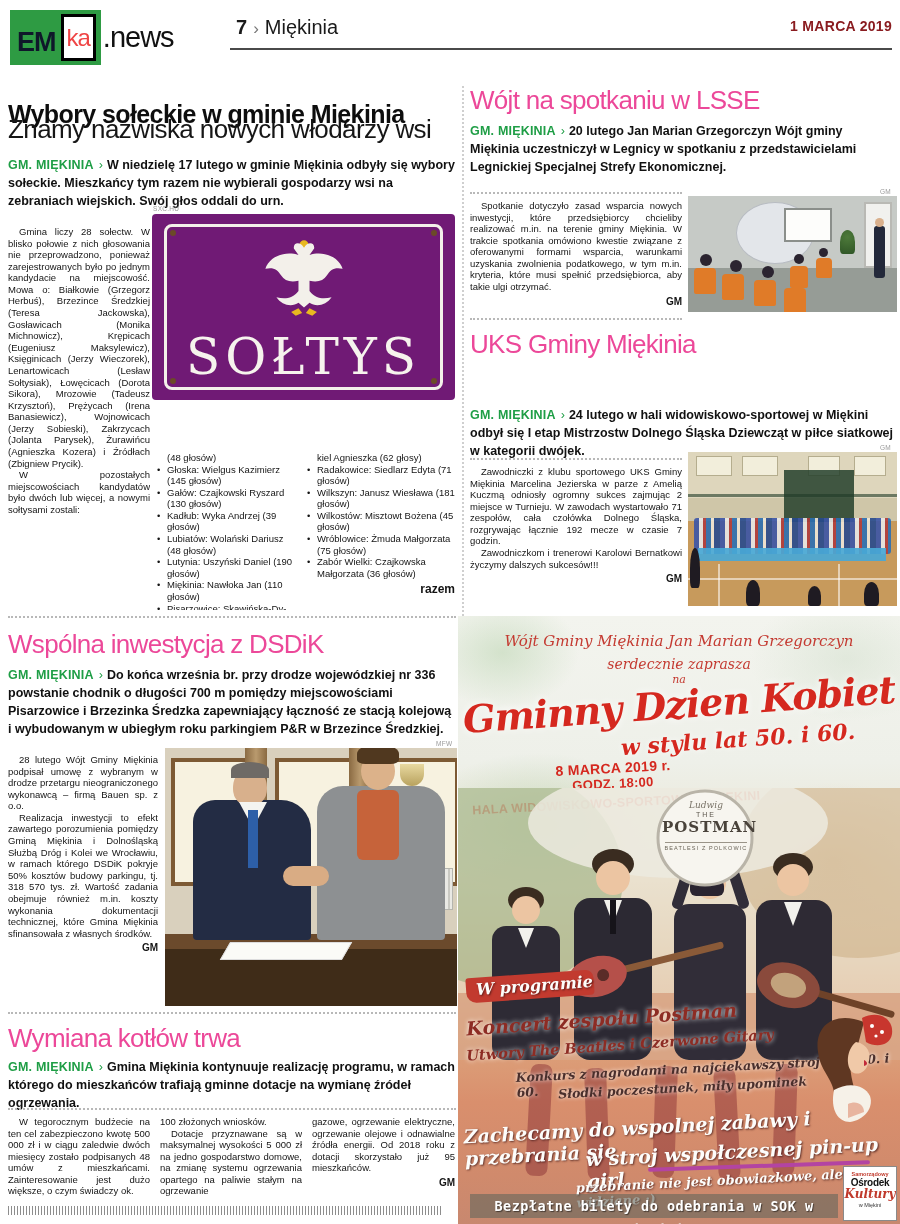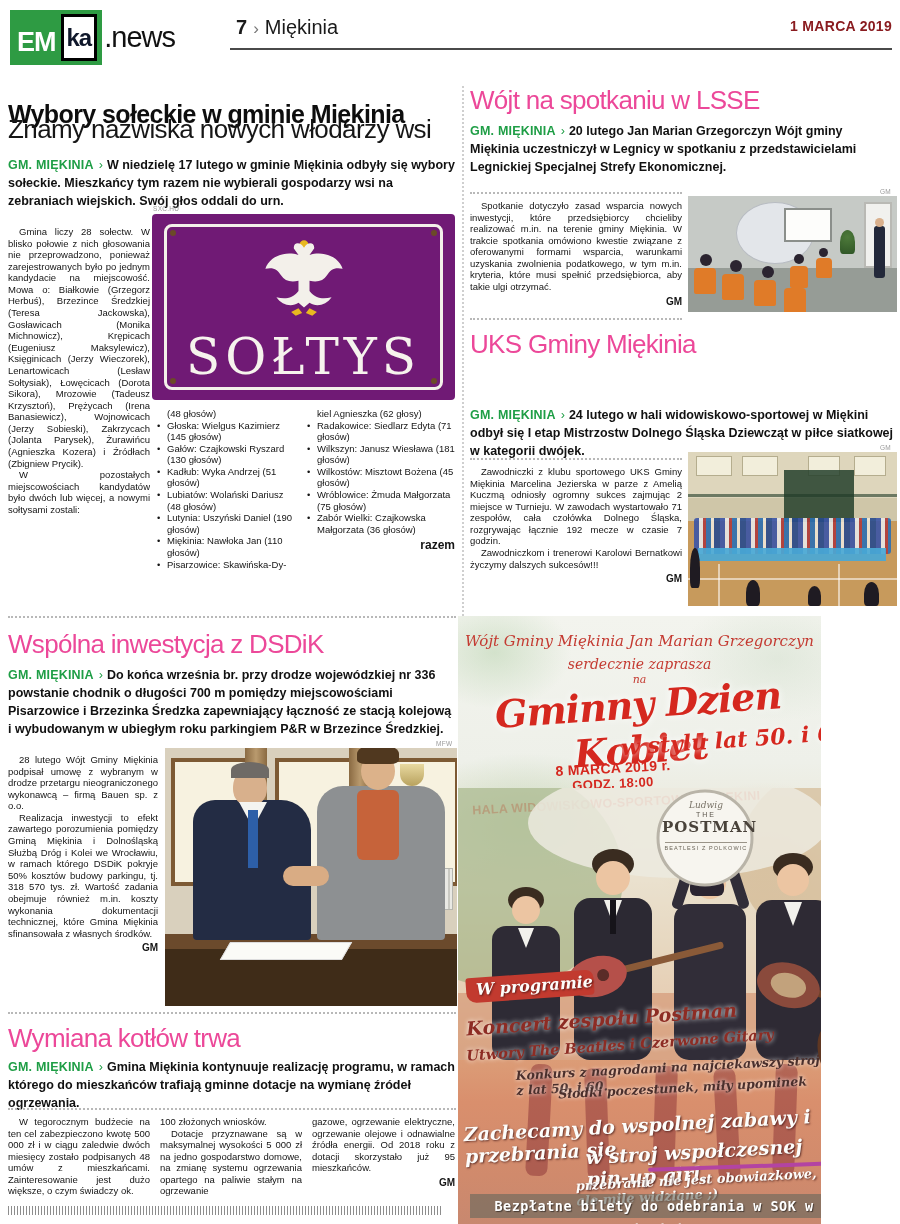--- a/index.html
+++ b/index.html
@@ -1,44 +1,44 @@
 <!DOCTYPE html>
 <html><head>
 <meta charset="utf-8">
 <style>
   html,body{margin:0;padding:0;}
   body{width:900px;height:1224px;position:relative;background:#fff;color:#1a1a1a;
        font-family:"Liberation Sans",sans-serif;overflow:hidden;}
   .abs{position:absolute;}
   
   .logo{left:10px;top:10px;display:flex;align-items:stretch;}
-  .logo-green{background:#2e9b43;color:#ffffff;font-weight:800;font-size:27px;
+  .logo-green{background:#2e9b43;color:#0f172a;font-weight:800;font-size:27px;
               padding:14px 2px 4px 7px;letter-spacing:-1px;display:flex;align-items:center;}
   .logo-ka-wrap{background:#2e9b43;padding:4px 5px 4px 3px;display:flex;align-items:center;}
-  .logo-ka{background:#fff;color:#0f172a;border:3px solid #000;font-weight:700;font-size:24px;
+  .logo-ka{background:#fff;color:#ef4444;border:3px solid #000;font-weight:400;font-size:24px;
            padding:8px 3px;letter-spacing:-1px;line-height:1.05;}
   .logo-news{color:#111;font-size:29px;font-weight:400;letter-spacing:-1px;align-self:center;padding-left:2px;}
   .crumb{left:236px;top:16px;font-size:20px;}
   .crumb b{font-weight:700;}
   .crumb .sep{color:#777;font-size:17px;margin:0 6px;}
   .date{right:8px;top:18px;font-weight:700;font-size:14px;color:#8a1c20;letter-spacing:.3px;}
   .hrule{left:230px;top:48px;width:662px;height:2px;background:#4a4a4a;}
   
   .t-big{font-weight:700;font-size:25px;letter-spacing:-0.6px;color:#0d0d0d;}
   .t-sub{font-weight:400;font-size:26px;letter-spacing:-0.6px;color:#161616;}
   .t-sec{font-weight:400;font-size:26px;letter-spacing:-0.7px;color:#ec4899;line-height:1.3;}
   .lead{font-weight:700;font-size:12.5px;line-height:1.45;margin:0;color:#111;}
   .tag{color:#1f9e46;font-weight:800;letter-spacing:.2px;}
   .tag-arrow{color:#1f9e46;font-weight:400;margin:0 4px 0 5px;}
   .bodycol{font-size:9.5px;line-height:1.22;text-align:justify;color:#141414;overflow:hidden;}
   .bodycol p{margin:0;text-indent:11px;}
   .blist{list-style:none;margin:0;padding:0;}
   .blist li{padding-left:11px;position:relative;text-align:left;}
   .blist li::before{content:"\2022";position:absolute;left:1px;top:0;}
-  .cont{padding-left:11px;}
+  .cont{padding-left:11px;margin-top:44px;}
   .sig{font-weight:700;text-align:right;font-size:10px;margin-top:3px;}
   .credit{font-size:6.5px;color:#9a9a9a;letter-spacing:.3px;}
   .dotted-h{border-top:2px dotted #b8b8b8;height:0;}
   .dotted-v{border-left:2px dotted #cfcfcf;width:0;}
   .photo{overflow:hidden;}
   
   .soltys{background:#701a75;border-radius:4px;}
   .soltys-frame{position:absolute;left:12px;top:10px;right:12px;bottom:10px;
                 border:3px solid #f3f0ea;border-radius:8px;}
   .soltys-word{position:absolute;left:0;right:0;bottom:14px;text-align:center;color:#f6f3ed;
@@ -84,21 +84,21 @@
   .paper{position:absolute;left:60px;top:194px;width:120px;height:16px;background:#fbfbf7;transform:skewX(-30deg);border:1px solid #ddd;}
   .trophy{position:absolute;left:232px;top:16px;width:30px;height:52px;}
   .trophy .cup{position:absolute;left:3px;top:0;width:24px;height:22px;background:linear-gradient(180deg,#e8d9a0,#b8a25e);border-radius:0 0 12px 12px;}
   .trophy .stem{position:absolute;left:12px;top:22px;width:6px;height:16px;background:#c9b878;}
   .trophy .base{position:absolute;left:4px;top:38px;width:22px;height:8px;background:#7a6a3a;}
   .radiator{position:absolute;right:4px;top:120px;width:44px;height:40px;
      background:repeating-linear-gradient(90deg,#e9e9e4 0 4px,#c9c9c2 4px 6px);border:1px solid #b5b5ae;}
   
   .bars{background:repeating-linear-gradient(90deg,#8d8d8d 0 1px,transparent 1px 3px);}
   
-  .poster{left:458px;top:616px;width:363px;height:608px;overflow:hidden;
+  .poster{left:458px;top:616px;width:442px;height:608px;overflow:hidden;
     background:
       radial-gradient(110px 80px at 10% 6%, rgba(186,212,176,.55), transparent 70%),
       radial-gradient(140px 90px at 88% 7%, rgba(205,220,200,.45), transparent 70%),
       radial-gradient(170px 100px at 18% 34%, rgba(152,188,132,.38), transparent 70%),
       radial-gradient(160px 110px at 85% 40%, rgba(214,176,130,.4), transparent 70%),
       linear-gradient(180deg,#f3f4ee 0%,#eef0e9 24%,#e9e6d6 38%,#e0c5a4 55%,#dda67e 68%,#d98f6d 80%,#d08a6c 92%,#c8886f 100%);}
   .p-abs{position:absolute;}
   .script{font-family:"DejaVu Serif",serif;font-style:italic;}
   .p-red{color:#c43a31;}
   .p-center{width:100%;text-align:center;}
@@ -174,21 +174,21 @@
     <path fill="#e8b820" d="M36 82 l8-4 4 5 -7 3z M64 82 l-8-4 -4 5 7 3z"></path>
   </svg>
   <div class="soltys-word">SOŁTYS</div>
 </div>
 
 <div class="abs bodycol" style="left:156px;top:408px;width:140px;height:202px;">
   <div class="cont">(48 głosów)</div>
   <ul class="blist">
     <li>Głoska: Wielgus Kazimierz (145 głosów)</li>
     <li>Gałów: Czajkowski Ryszard (130 głosów)</li>
-    <li>Kadłub: Wyka Andrzej (51 głosów)</li>
+    <li>Kadłub: Wyka Andrzej (39 głosów)</li>
     <li>Lubiatów: Wolański Dariusz (48 głosów)</li>
     <li>Lutynia: Uszyński Daniel (190 głosów)</li>
     <li>Miękinia: Nawłoka Jan (110 głosów)</li>
     <li>Pisarzowice: Skawińska-Dy-</li>
   </ul>
 </div>
 
 <div class="abs bodycol" style="left:306px;top:408px;width:149px;height:202px;">
   <div class="cont">kiel Agnieszka (62 głosy)</div>
   <ul class="blist">

